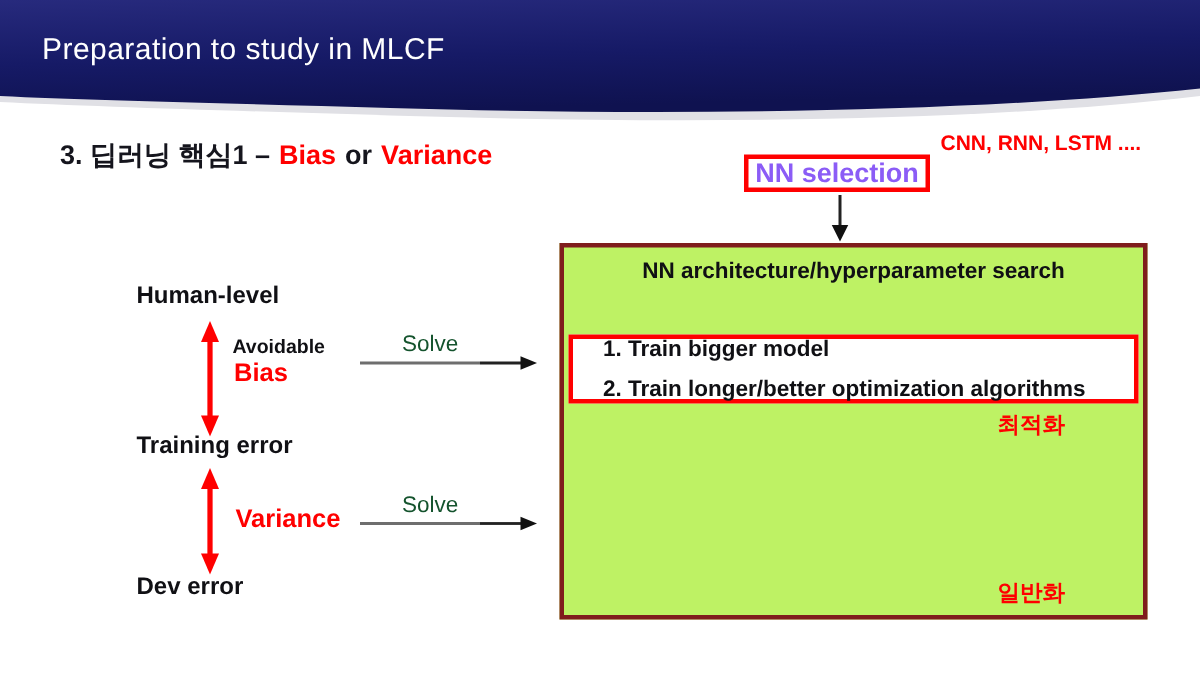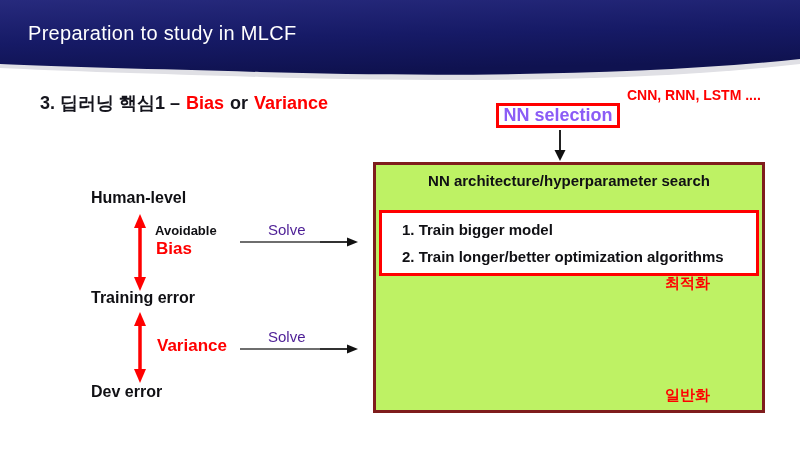--- a/index.html
+++ b/index.html
@@ -39,37 +39,37 @@
   .main-box-title{
     position:absolute;left:0;top:7px;width:100%;text-align:center;
     font-size:15px;font-weight:700;color:#101014;white-space:nowrap;
   }
   .red-box{
     position:absolute;left:3px;width:380px;border:3px solid #ff0000;
     box-sizing:border-box;background:#fff;display:flex;flex-direction:column;
     justify-content:center;row-gap:10px;padding-left:9px;
   }
   .red-box .item{font-size:15px;font-weight:700;color:#101014;white-space:nowrap;}
-  .red-box-1{top:45px;height:66px;padding-left:20px;}
+  .red-box-1{top:58px;height:46px;padding-left:20px;}
   .red-box-2{top:155px;height:61px;}
   .caption{
     position:absolute;right:52px;font-size:15px;font-weight:700;color:#ff0000;
     white-space:nowrap;
   }
   .caption-1{top:109px;}
   .caption-2{top:221px;}
   
   .lvl{position:absolute;font-size:16px;font-weight:700;color:#101014;white-space:nowrap;}
   .lvl-human{left:91px;top:189px;}
   .lvl-train{left:91px;top:289px;}
   .lvl-dev{left:91px;top:383px;}
   .lbl-avoidable{position:absolute;left:155px;top:223px;font-size:13px;font-weight:700;color:#101014;}
   .lbl-bias{position:absolute;left:156px;top:239px;font-size:17px;font-weight:700;color:#ff0000;}
   .lbl-variance{position:absolute;left:157px;top:336px;font-size:17px;font-weight:700;color:#ff0000;}
-  .lbl-solve{position:absolute;font-size:15px;font-weight:400;color:#4c1d95;}
+  .lbl-solve{position:absolute;font-size:15px;font-weight:400;color:#14532d;}
   .solve-1{left:268px;top:221px;}
   .solve-2{left:268px;top:328px;}
   
   .arrows{position:absolute;left:0;top:0;width:800px;height:450px;pointer-events:none;}
 </style>
 </head>
 <body>
 
 <div class="slide">
 

